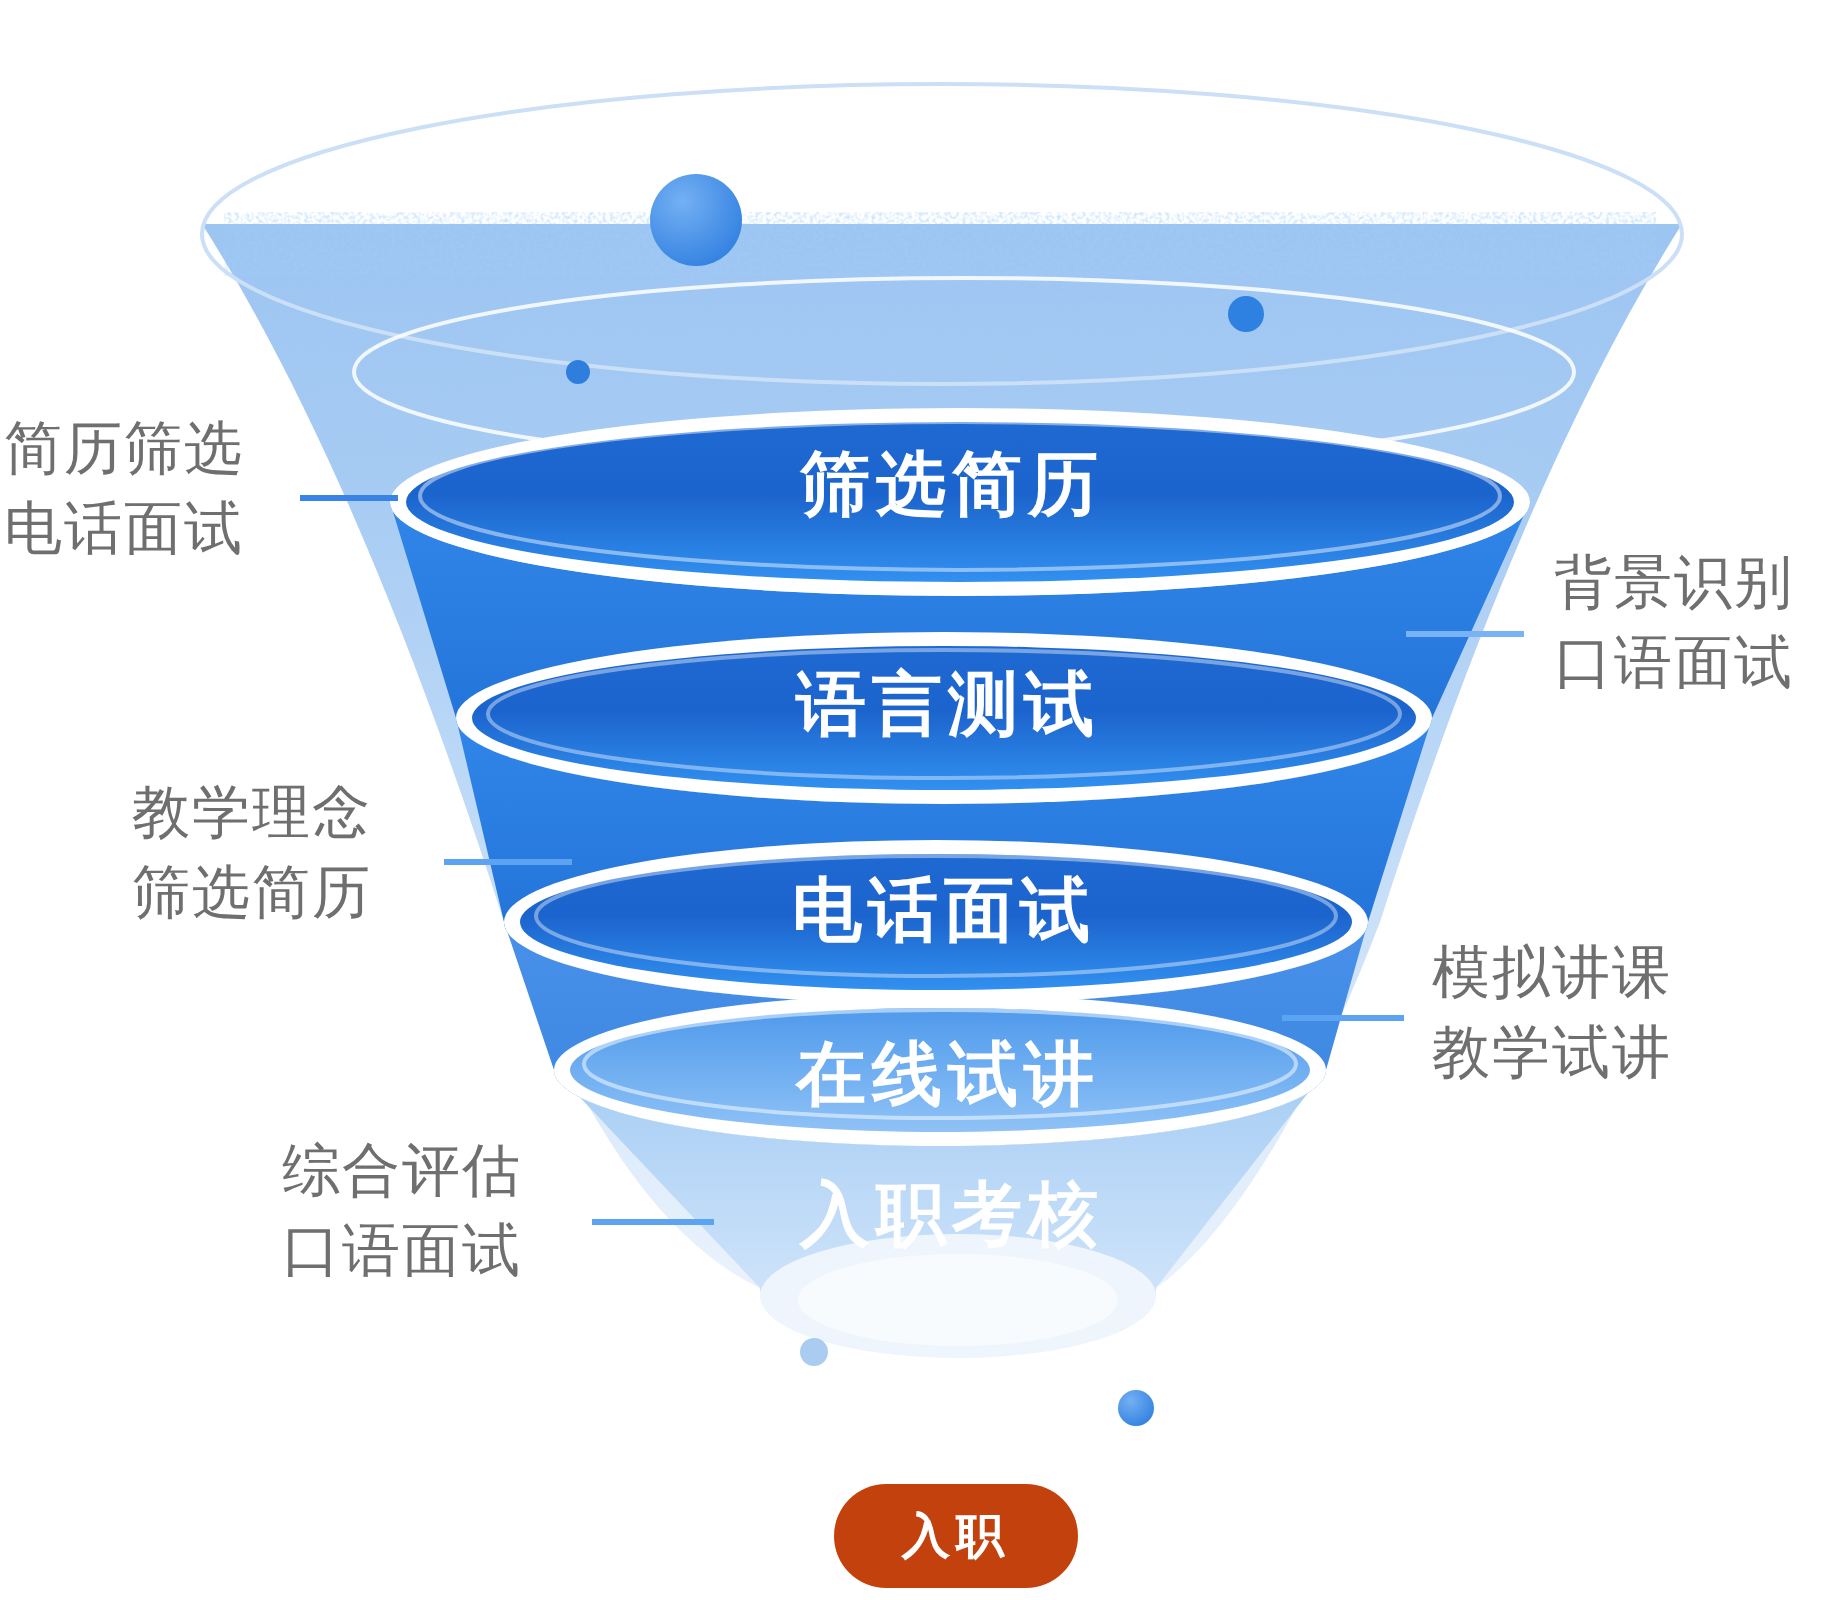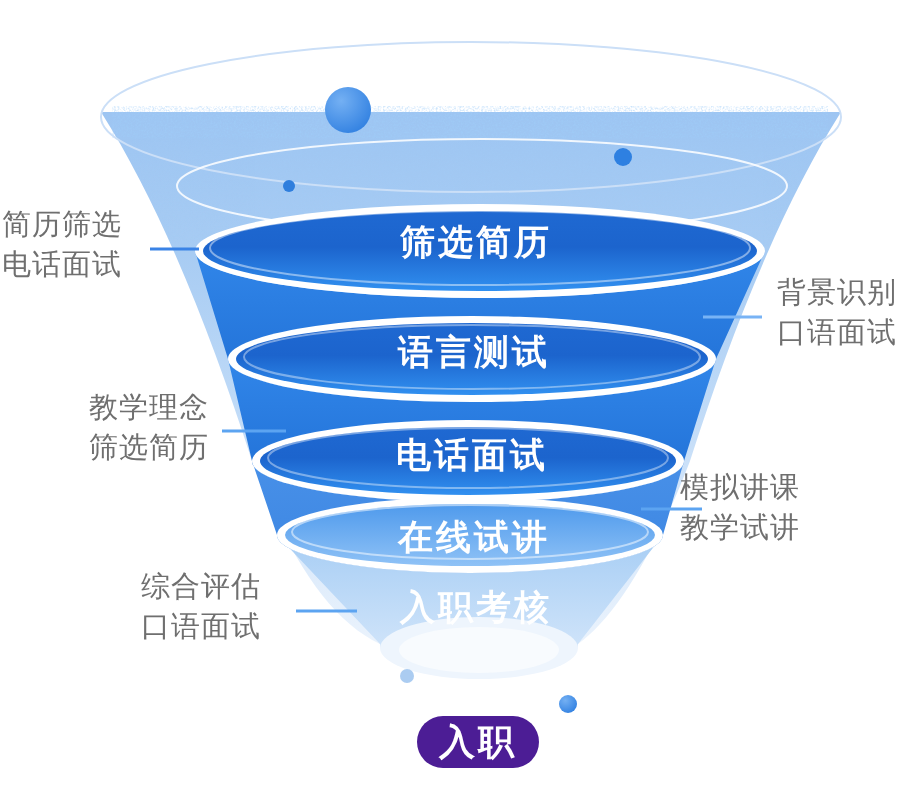--- a/index.html
+++ b/index.html
@@ -11,23 +11,23 @@
   .stage-label{
     fill:#ffffff;font-size:35px;font-weight:700;letter-spacing:3px;
     font-family:"Liberation Sans", sans-serif;
   }
   .note{
     position:absolute;color:#6f6f6f;font-size:29px;line-height:40px;
     letter-spacing:1px;white-space:nowrap;
   }
   .note div{height:40px;}
   .cta{
-    position:absolute;left:417px;top:716px;width:122px;height:52px;
-    background:#4c1d95;border-radius:26px;display:flex;align-items:center;
-    justify-content:center;color:#ffffff;font-size:36px;font-weight:700;
+    position:absolute;left:417px;top:742px;width:122px;height:52px;
+    background:#c2410c;border-radius:26px;display:flex;align-items:center;
+    justify-content:center;color:#ffffff;font-size:24px;font-weight:700;
     letter-spacing:3px;cursor:pointer;
   }
 </style>
 </head>
 <body>
 
 <div class="canvas">
 
   <svg width="924" height="800" viewBox="0 0 924 800">
     <defs>
@@ -132,25 +132,25 @@
   </svg>
 
   <div class="note" style="left:2px;top:207px;font-family:Liberation Mono, monospace;">
     <div>简历筛选</div>
     <div>电话面试</div>
   </div>
   <div class="note" style="left:777px;top:272px;">
     <div>背景识别</div>
     <div>口语面试</div>
   </div>
-  <div class="note" style="left:66px;top:387px;margin-left:23px;">
+  <div class="note" style="left:66px;top:387px;">
     <div>教学理念</div>
     <div>筛选简历</div>
   </div>
-  <div class="note" style="left:680px;top:467px;">
+  <div class="note" style="left:716px;top:467px;">
     <div>模拟讲课</div>
     <div>教学试讲</div>
   </div>
   <div class="note" style="left:141px;top:566px;">
     <div>综合评估</div>
     <div>口语面试</div>
   </div>
 
   <div class="cta">
     <span>入职</span>

